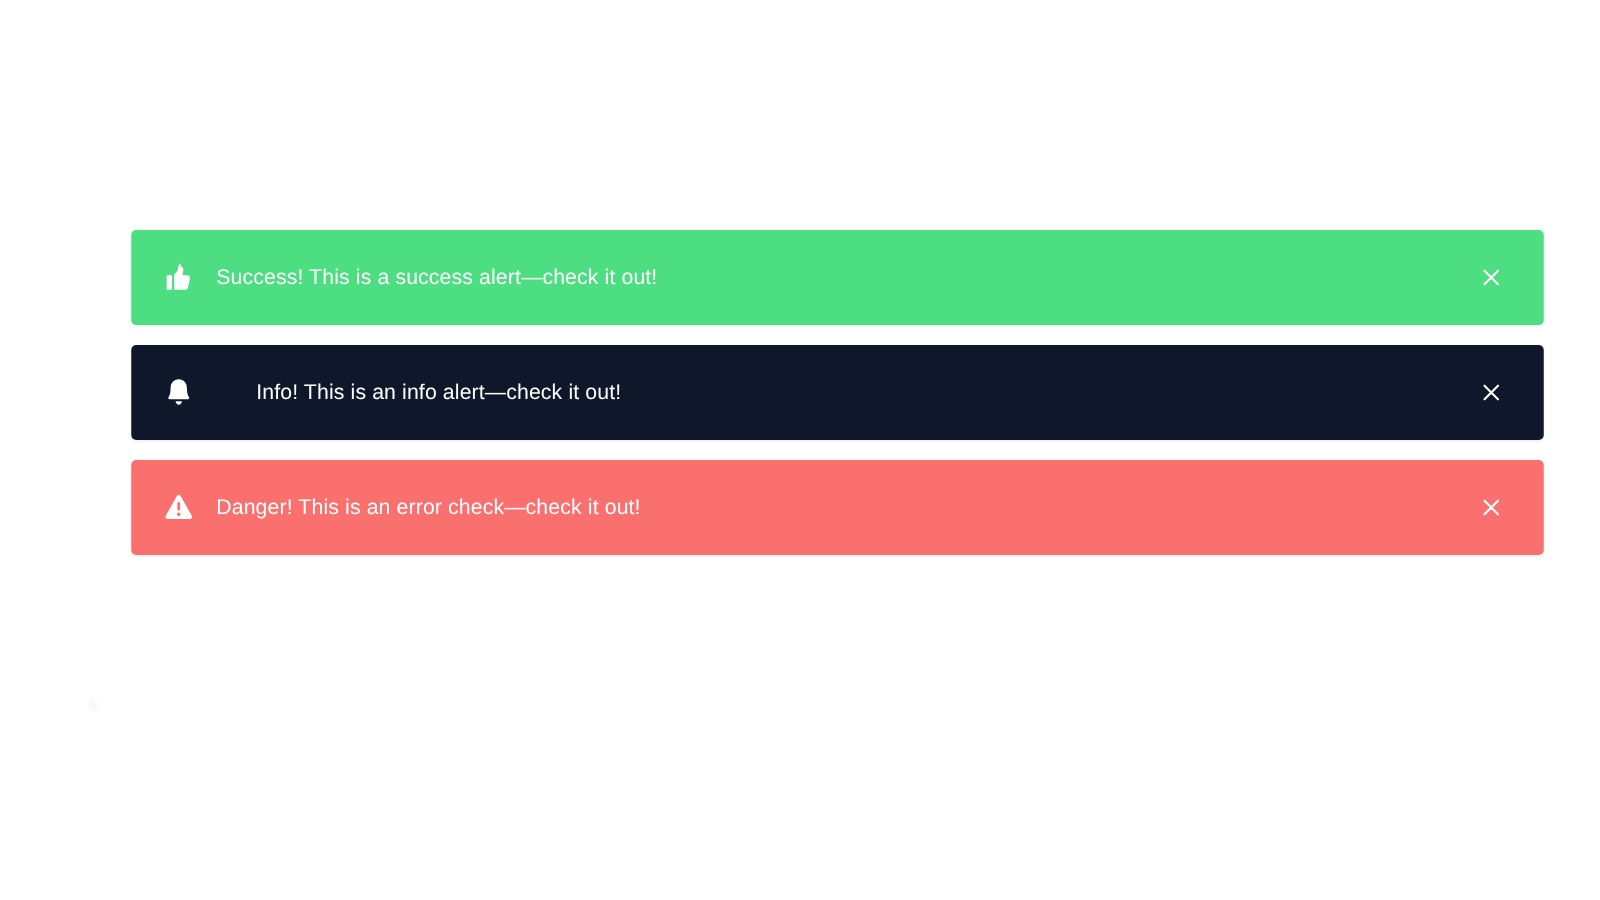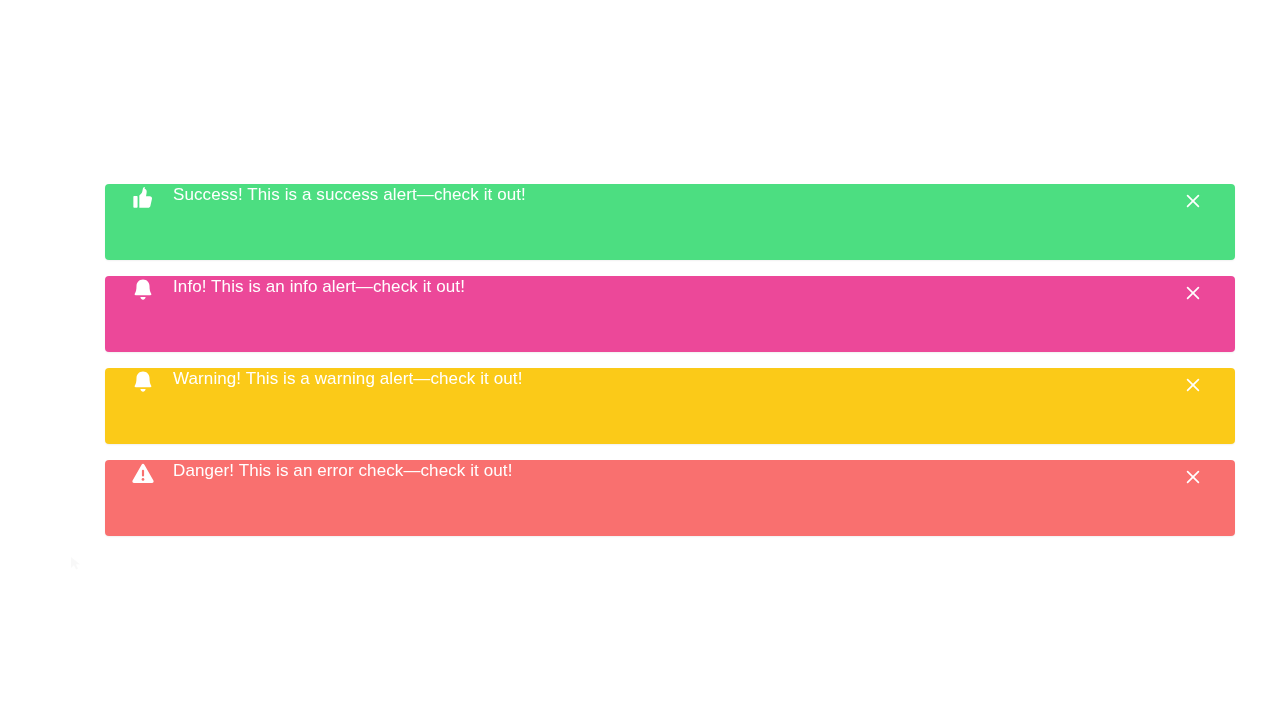--- a/index.html
+++ b/index.html
@@ -32,20 +32,21 @@
     gap: 16px;
   }
 
   .alert {
     position: relative;
     box-sizing: border-box;
     width: 1130px;
     height: 76px;
     border-radius: 4px;
     display: flex;
+    align-items: center;
     padding: 0 15px 0 24px;
     box-shadow: 0 1px 2px rgba(0, 0, 0, 0.06);
   }
 
   .alert-icon {
     flex: 0 0 auto;
     width: 28px;
     height: 28px;
     display: flex;
     align-items: center;
@@ -106,49 +107,35 @@
         </svg>
       </span>
       <span class="alert-message">Success! This is a success alert—check it out!</span>
       <button class="alert-close" aria-label="close">
         <svg width="20" height="20" viewBox="0 0 20 20" aria-hidden="true">
           <path stroke="#ffffff" stroke-width="1.7" stroke-linecap="round" d="M4.6 4.6 L15.4 15.4 M15.4 4.6 L4.6 15.4"></path>
         </svg>
       </button>
     </div>
 
-    <div class="alert" style="background-color: #ec4899;">
+    <div class="alert" style="background-color: #0f172a; gap: 32px;">
       <span class="alert-icon">
         <svg width="26" height="26" viewBox="0 0 24 24" aria-hidden="true">
           <path fill="#ffffff" d="M12 2.2c-3.6 0-6 2.7-6 6.2 0 3.6-0.6 5.6-1.6 7.1-0.4 0.6 0 1.4 0.8 1.4h13.6c0.8 0 1.2-0.8 0.8-1.4-1-1.5-1.6-3.5-1.6-7.1 0-3.5-2.4-6.2-6-6.2z"></path>
           <path fill="#ffffff" d="M9.6 18.4c0.3 1.6 1.3 2.6 2.4 2.6s2.1-1 2.4-2.6z"></path>
         </svg>
       </span>
       <span class="alert-message">Info! This is an info alert—check it out!</span>
       <button class="alert-close" aria-label="close">
         <svg width="20" height="20" viewBox="0 0 20 20" aria-hidden="true">
           <path stroke="#ffffff" stroke-width="1.7" stroke-linecap="round" d="M4.6 4.6 L15.4 15.4 M15.4 4.6 L4.6 15.4"></path>
         </svg>
       </button>
     </div>
 
-    <div class="alert" style="background-color: rgb(251, 202, 24);">
-      <span class="alert-icon">
-        <svg width="26" height="26" viewBox="0 0 24 24" aria-hidden="true">
-          <path fill="#ffffff" d="M12 2.2c-3.6 0-6 2.7-6 6.2 0 3.6-0.6 5.6-1.6 7.1-0.4 0.6 0 1.4 0.8 1.4h13.6c0.8 0 1.2-0.8 0.8-1.4-1-1.5-1.6-3.5-1.6-7.1 0-3.5-2.4-6.2-6-6.2z"></path>
-          <path fill="#ffffff" d="M9.6 18.4c0.3 1.6 1.3 2.6 2.4 2.6s2.1-1 2.4-2.6z"></path>
-        </svg>
-      </span>
-      <span class="alert-message">Warning! This is a warning alert—check it out!</span>
-      <button class="alert-close" aria-label="close">
-        <svg width="20" height="20" viewBox="0 0 20 20" aria-hidden="true">
-          <path stroke="#ffffff" stroke-width="1.7" stroke-linecap="round" d="M4.6 4.6 L15.4 15.4 M15.4 4.6 L4.6 15.4"></path>
-        </svg>
-      </button>
-    </div>
 
     <div class="alert" style="background-color: rgb(249, 112, 111);">
       <span class="alert-icon">
         <svg width="26" height="26" viewBox="0 0 24 24" aria-hidden="true">
           <path fill="#ffffff" d="M13.3 3.4c-0.6-1-2-1-2.6 0L2.4 18.1c-0.6 1 0.1 2.3 1.3 2.3h16.6c1.2 0 1.9-1.3 1.3-2.3z"></path>
           <rect fill="#F9706F" x="11" y="8" width="2" height="6.3" rx="1"></rect>
           <circle fill="#F9706F" cx="12" cy="17" r="1.25"></circle>
         </svg>
       </span>
       <span class="alert-message">Danger! This is an error check—check it out!</span>

